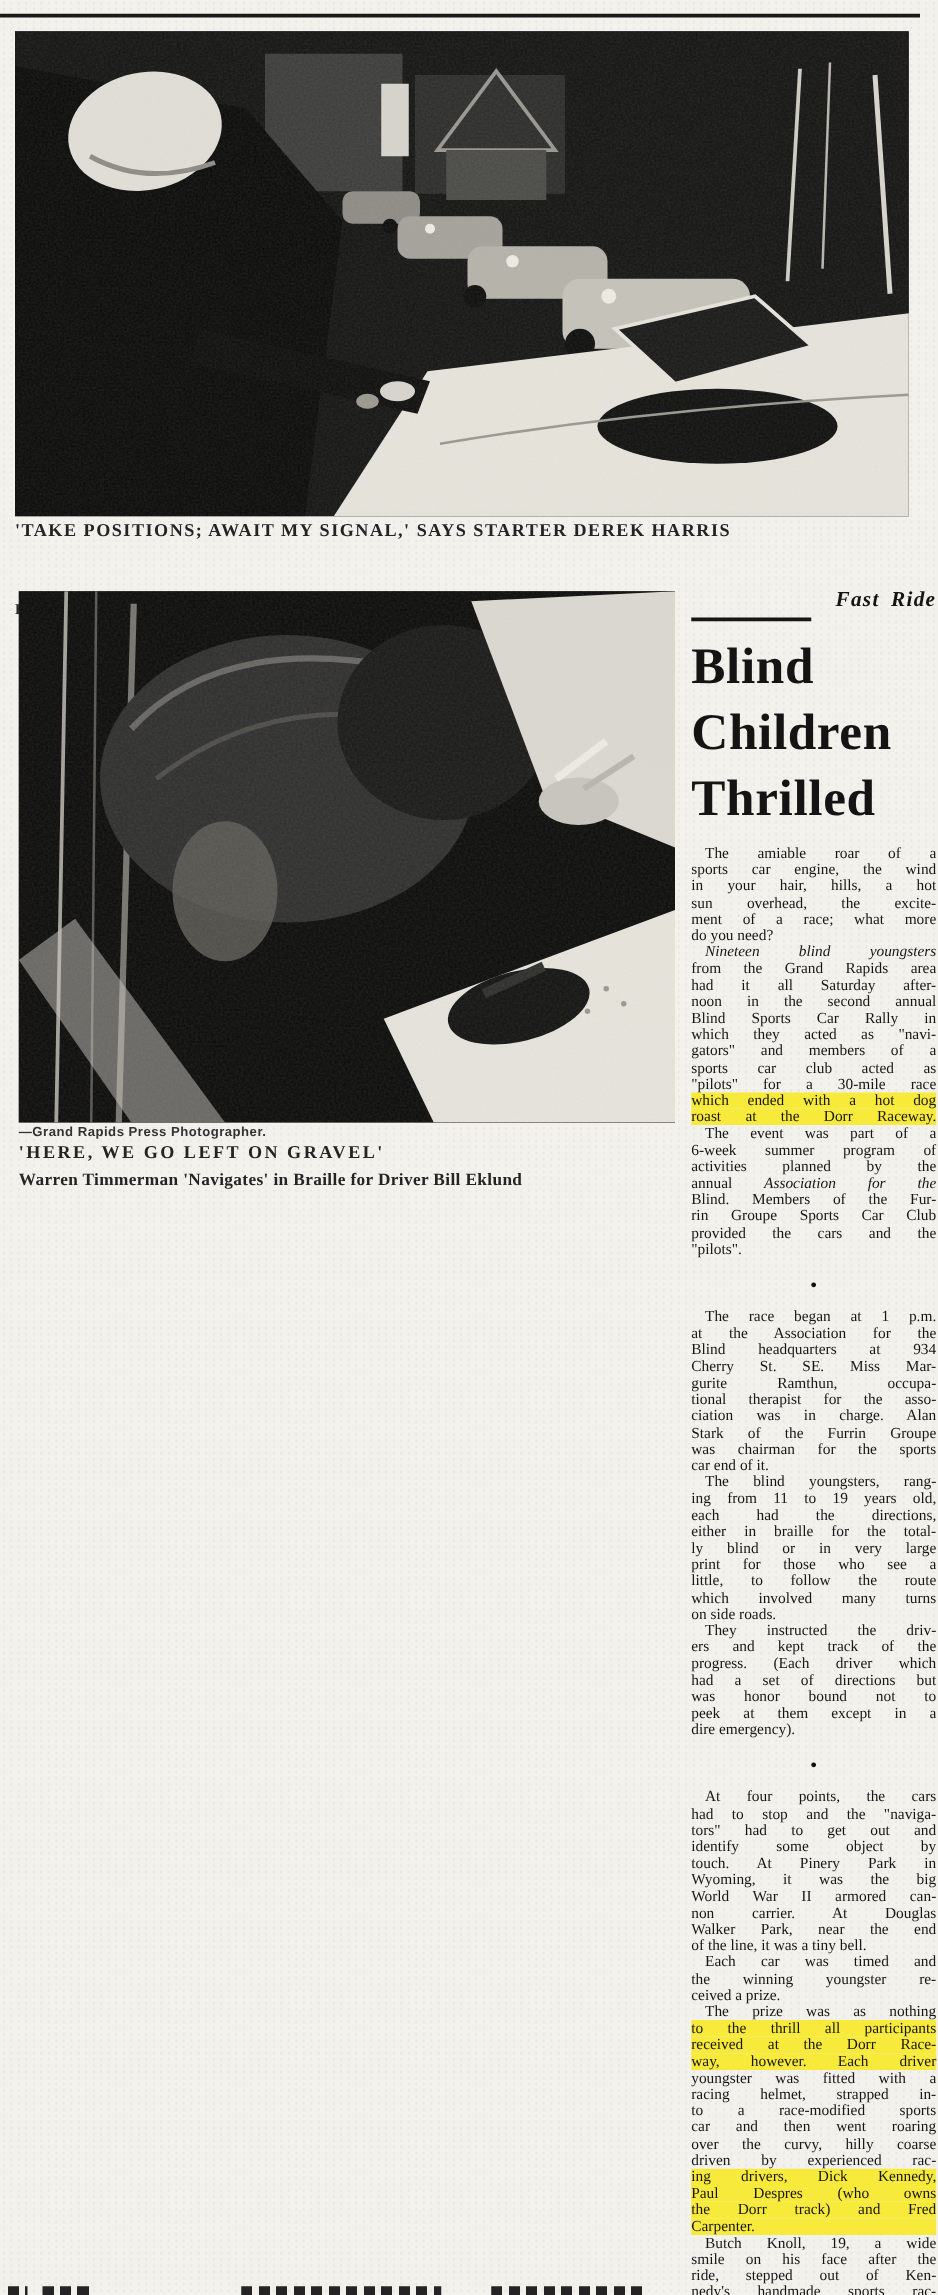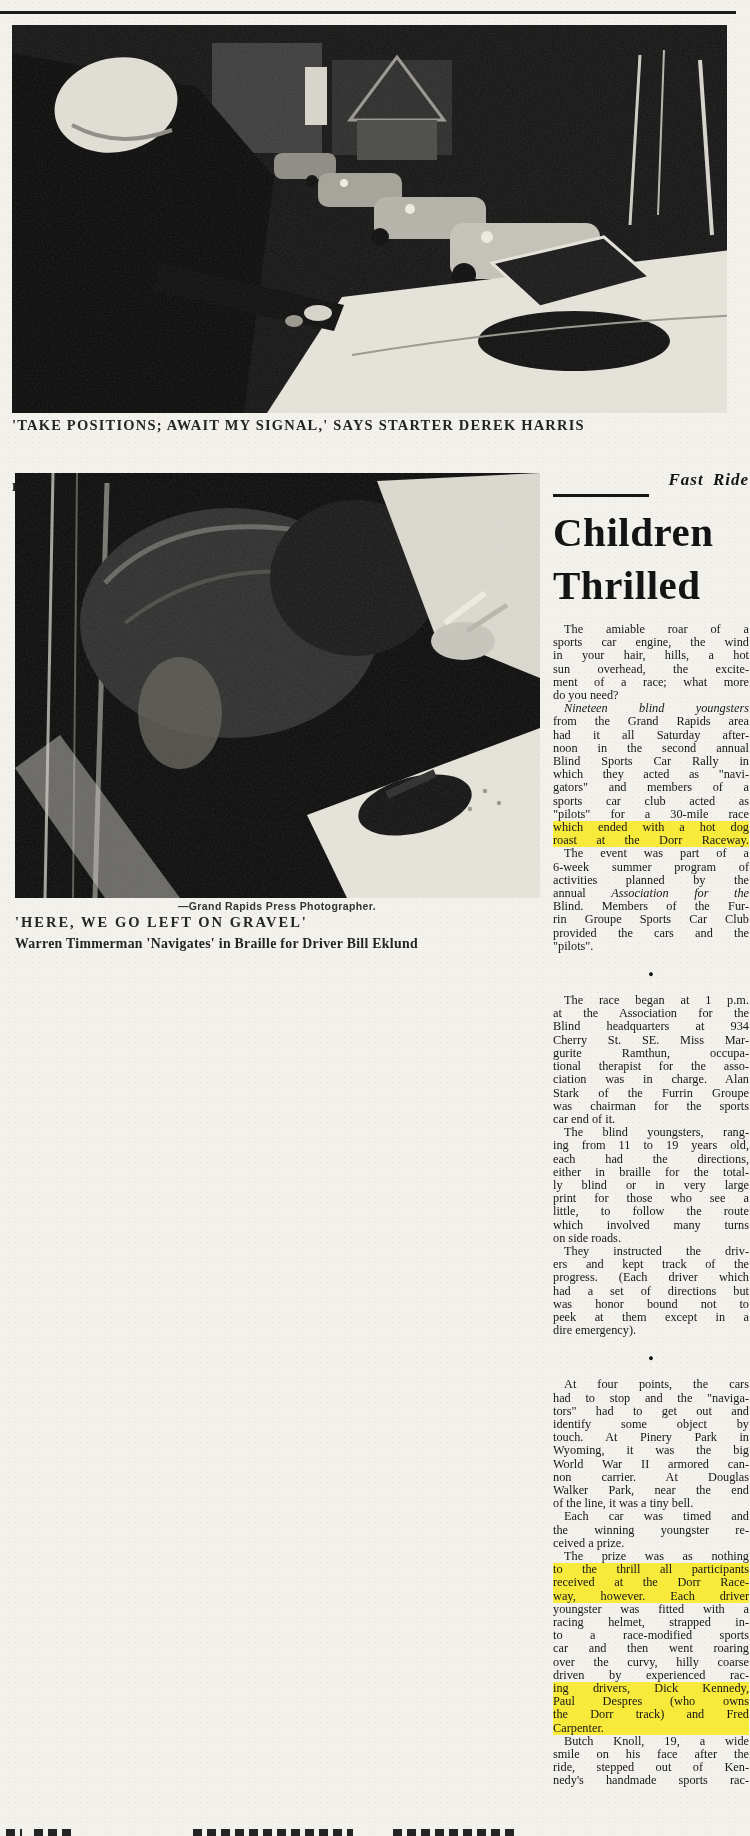--- a/index.html
+++ b/index.html
@@ -11,21 +11,21 @@
     font-family:"Liberation Serif", serif;
   }
   .top-rule{position:absolute;left:0;top:11px;width:736px;height:3px;background:#1a1a1a;}
   .photo{position:absolute;background:#111;}
   #photo1{left:12px;top:25px;width:715px;height:388px;}
   #photo2{left:15px;top:473px;width:525px;height:425px;}
   .photo svg{display:block;width:100%;height:100%;}
   .cap{position:absolute;text-align:left;color:#242424;font-weight:bold;}
   #cap1a{left:12px;top:417px;width:715px;font-size:14.5px;letter-spacing:1.2px;}
   #cap1b{left:12px;top:448px;width:715px;font-size:12px;letter-spacing:.3px;margin-top:32px;}
-  #credit{position:absolute;left:15px;top:900px;width:524px;text-align:center;
+  #credit{position:absolute;left:15px;top:900px;width:524px;text-align:left;
     font-family:"Liberation Sans", sans-serif;font-size:10.5px;font-weight:bold;
     color:#333;letter-spacing:.4px;}
   #cap2a{left:15px;top:914px;width:525px;font-size:14.5px;letter-spacing:2px;}
   #cap2b{left:15px;top:936px;width:525px;font-size:13.8px;letter-spacing:.3px;}
   #column{position:absolute;left:553px;top:470px;width:196px;}
   #kicker{font-size:17px;font-weight:bold;font-style:italic;color:#141414;
     letter-spacing:1px;word-spacing:4px;text-align:right;}
   #kicker-rule{width:96px;height:3px;background:#161616;margin-top:4px;}
   #headline{margin-top:9px;font-size:41px;line-height:53px;font-weight:bold;
     color:#141414;letter-spacing:.5px;}
@@ -126,20 +126,21 @@
 </div>
 
 <div id="credit">—Grand Rapids Press Photographer.</div>
 <div id="cap2a" class="cap">'HERE, WE GO LEFT ON GRAVEL'</div>
 <div id="cap2b" class="cap">Warren Timmerman 'Navigates' in Braille for Driver Bill Eklund</div>
 
 <div id="column">
   <div id="kicker">Fast Ride</div>
   <div id="kicker-rule"></div>
   <div id="headline">
+    <div>Blind</div>
     <div>Children</div>
     <div>Thrilled</div>
   </div>
   <div id="article-body">
       <div>
         <div class="line first"><span>The amiable roar of a</span></div>
         <div class="line"><span>sports car engine, the wind</span></div>
         <div class="line"><span>in your hair, hills, a hot</span></div>
         <div class="line"><span>sun overhead, the excite-</span></div>
         <div class="line"><span>ment of a race; what more</span></div>

